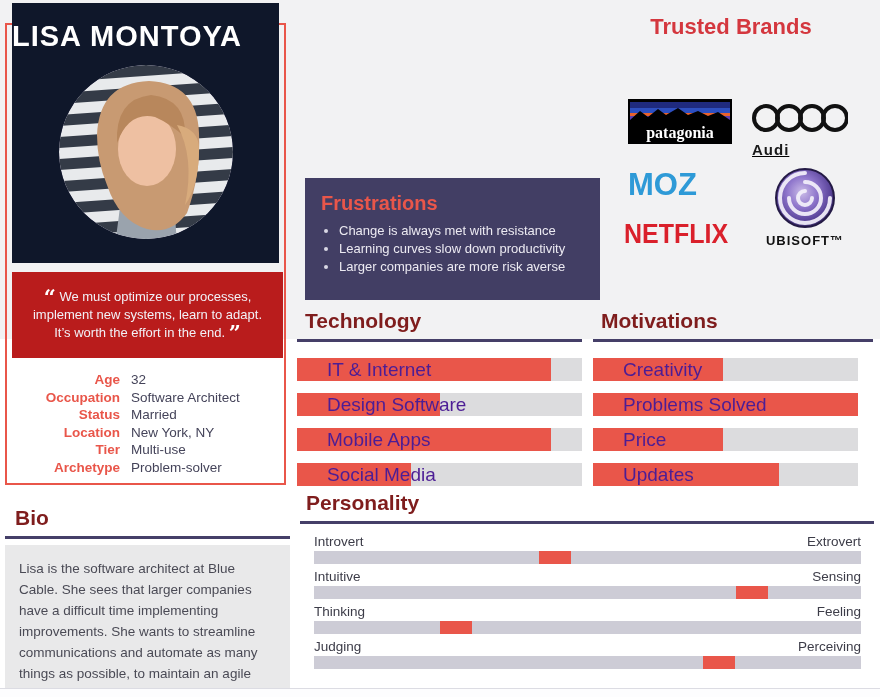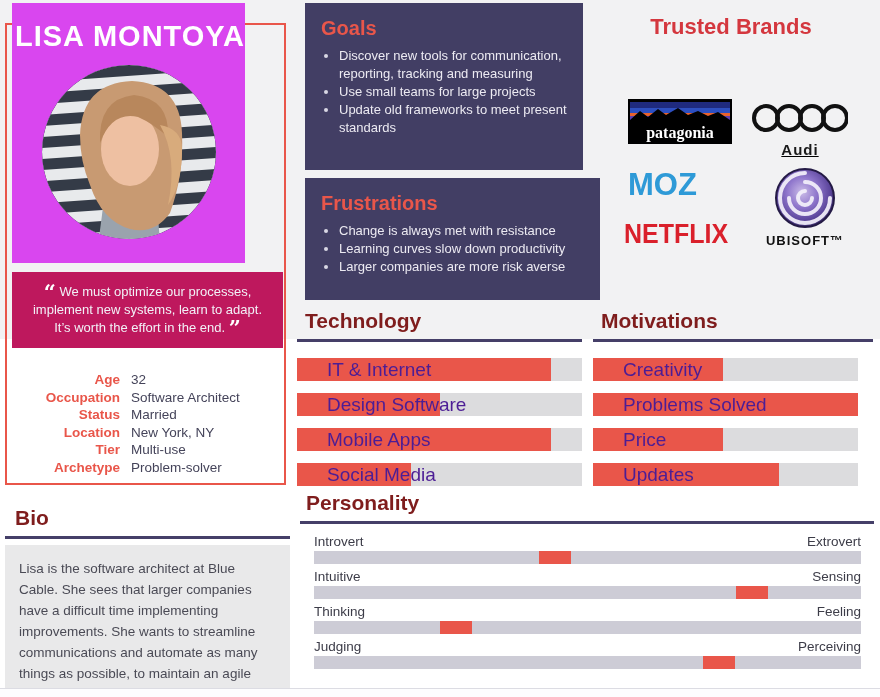--- a/index.html
+++ b/index.html
@@ -3,26 +3,26 @@
 <meta charset="utf-8">
 <style>
   html,body{margin:0;padding:0;background:#ffffff;}
   .page{position:relative;width:880px;height:697px;background:#f2f2f3;overflow:hidden;
         font-family:"Liberation Sans",sans-serif;-webkit-font-smoothing:antialiased;}
   .white-band{position:absolute;left:0;top:339px;width:880px;height:349px;background:#ffffff;}
   .bottom-strip{position:absolute;left:0;top:688px;width:880px;height:9px;background:#fdfdfe;border-top:1px solid #dcdce3;box-sizing:border-box;}
 
   
   .frame{position:absolute;left:5px;top:23px;width:281px;height:462px;border:2px solid #e9564a;box-sizing:border-box;}
-  .title-card{position:absolute;left:12px;top:3px;width:233px;height:260px;background:#d946ef;text-align:right;}
+  .title-card{position:absolute;left:12px;top:3px;width:267px;height:260px;background:#0f172a;text-align:left;}
   .persona-name{margin:0;padding-top:17px;font-size:29px;line-height:32px;font-weight:bold;letter-spacing:1px;color:#ffffff;}
   .photo{width:174px;height:174px;border-radius:50%;margin:13px auto 0;overflow:hidden;background:#3a3757;}
   .photo svg{display:block;}
 
-  .quote-card{position:absolute;left:12px;top:272px;width:271px;height:76px;background:#be185d;color:#f2f1f7;
+  .quote-card{position:absolute;left:12px;top:272px;width:271px;height:86px;background:#b91c1c;color:#f2f1f7;
               display:flex;align-items:center;justify-content:center;text-align:center;box-sizing:border-box;
               padding:6px 15px;font-size:13px;line-height:18px;}
   .qmark{font-family:"DejaVu Serif",serif;font-weight:bold;font-size:21px;line-height:10px;vertical-align:-3px;color:#ffffff;}
 
   .demographics{position:absolute;left:12px;top:371px;width:271px;display:grid;
                 grid-template-columns:108px 1fr;column-gap:11px;font-size:13.5px;line-height:17.5px;}
   .dg-label{text-align:right;font-weight:bold;color:#e9564a;}
   .dg-value{color:#45445a;}
 
   
@@ -31,21 +31,21 @@
   .frustrations-card{left:305px;top:178px;width:295px;height:122px;}
   .card-title{margin:0 0 7px 6px;font-size:20px;line-height:24px;font-weight:bold;color:#e9564a;}
   .card-list{margin:0;padding:0 0 0 24px;color:#eceaf2;font-size:13px;line-height:18px;}
   .card-list li::marker{color:#d9d7e4;}
 
   
   .trusted-title{position:absolute;left:590px;top:14px;width:282px;margin:0;text-align:center;
                  font-size:22px;line-height:26px;font-weight:bold;color:#d4373e;}
   .brand{position:absolute;}
   .brand-patagonia{left:628px;top:99px;}
-  .brand-audi{left:752px;top:101px;width:96px;text-align:center;text-decoration:underline;}
+  .brand-audi{left:752px;top:101px;width:96px;text-align:left;text-decoration:underline;}
   .audi-word{margin-top:2px;font-size:15px;font-weight:bold;color:#1a1a1a;letter-spacing:1px;}
   .brand-moz{left:628px;top:168px;font-size:31px;line-height:34px;font-weight:900;color:#2e9ad7;letter-spacing:0;}
   .brand-netflix{left:624px;top:216px;font-size:25px;line-height:30px;font-weight:900;color:#da202b;letter-spacing:0;transform:scaleY(1.12);transform-origin:top left;}
   .brand-ubisoft{left:758px;top:166px;width:94px;text-align:center;}
   .ubisoft-word{margin-top:3px;font-size:13px;font-weight:900;color:#111111;letter-spacing:1px;}
 
   
   .section{position:absolute;}
   .sec-title{margin:0;font-size:21px;line-height:26px;font-weight:bold;color:#7f1d1d;}
   .sec-rule{border:none;border-top:3px solid #453f68;margin:5px 0 0 0;}
@@ -132,28 +132,20 @@
       <div class="dg-label">Status</div>
       <div class="dg-value">Married</div>
       <div class="dg-label">Location</div>
       <div class="dg-value">New York, NY</div>
       <div class="dg-label">Tier</div>
       <div class="dg-value">Multi-use</div>
       <div class="dg-label">Archetype</div>
       <div class="dg-value">Problem-solver</div>
     </div>
 
-  <div class="navy-card goals-card">
-    <h2 class="card-title">Goals</h2>
-    <ul class="card-list">
-        <li>Discover new tools for communication, reporting, tracking and measuring</li>
-        <li>Use small teams for large projects</li>
-        <li>Update old frameworks to meet present standards</li>
-      </ul>
-  </div>
 
   <div class="navy-card frustrations-card">
     <h2 class="card-title">Frustrations</h2>
     <ul class="card-list">
         <li>Change is always met with resistance</li>
         <li>Learning curves slow down productivity</li>
         <li>Larger companies are more risk averse</li>
       </ul>
   </div>
 

